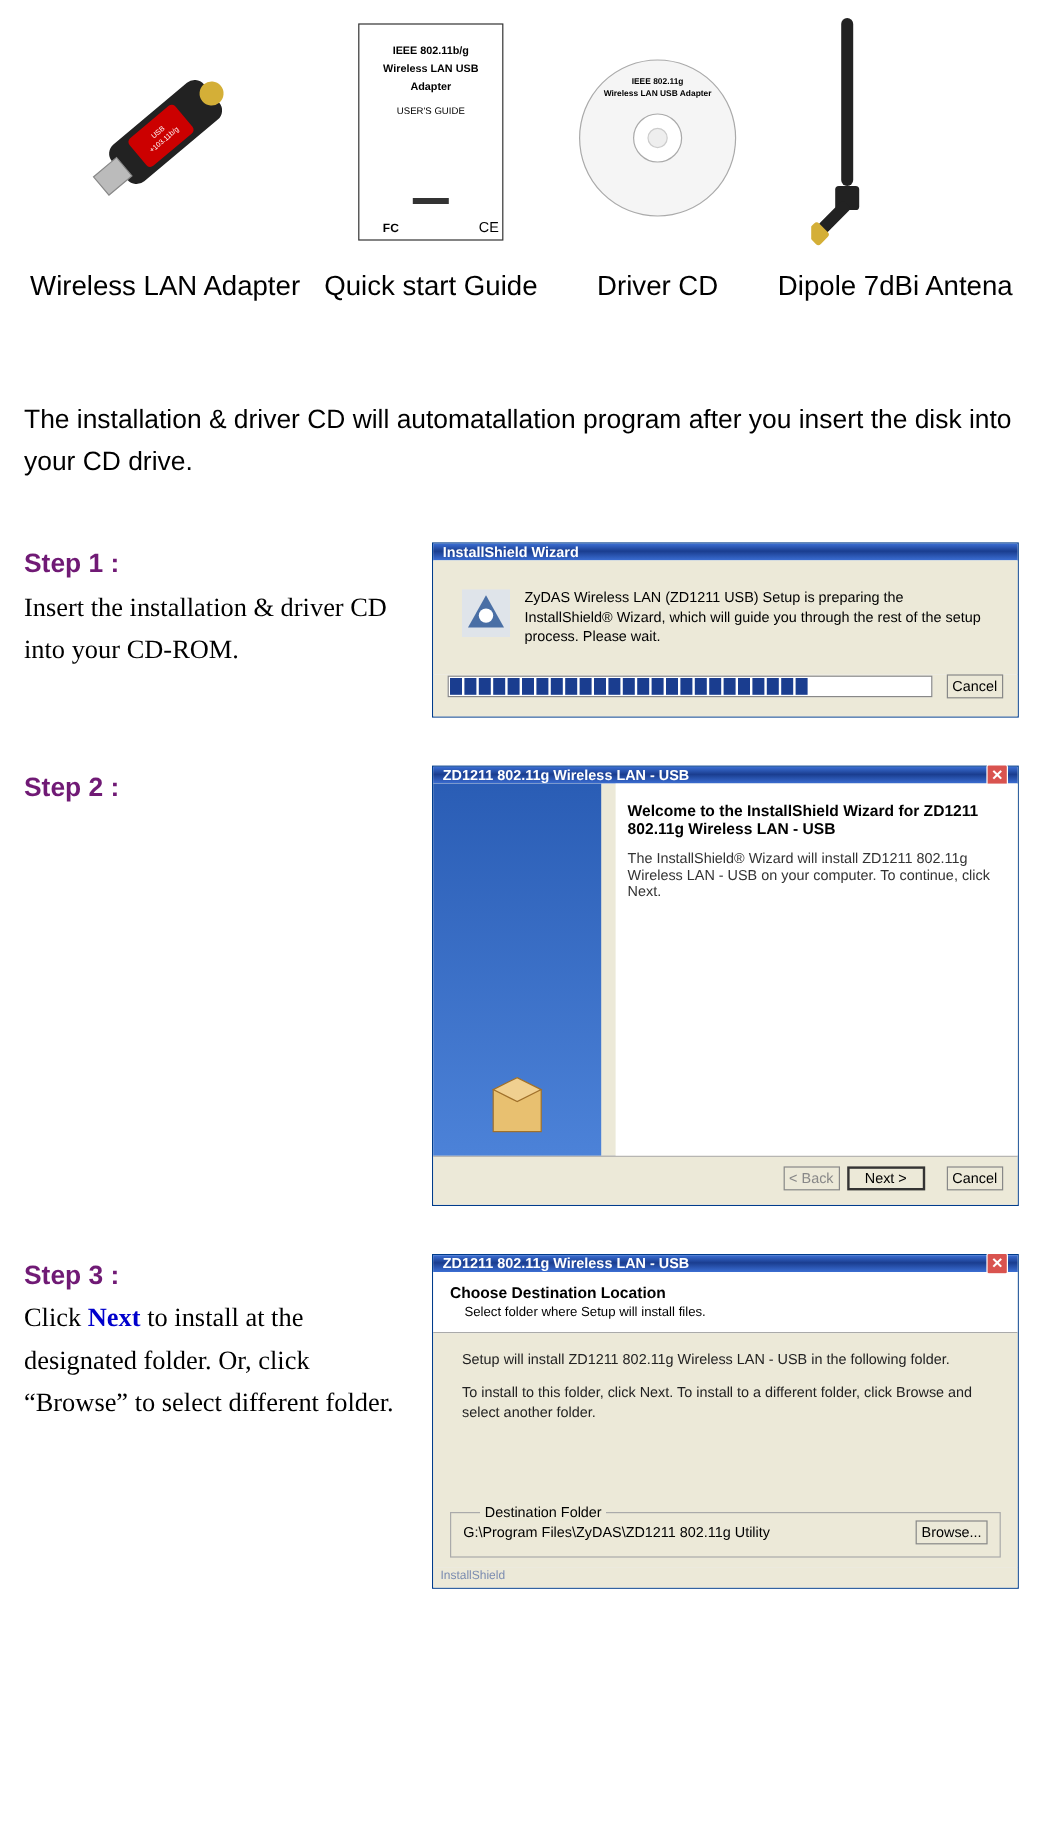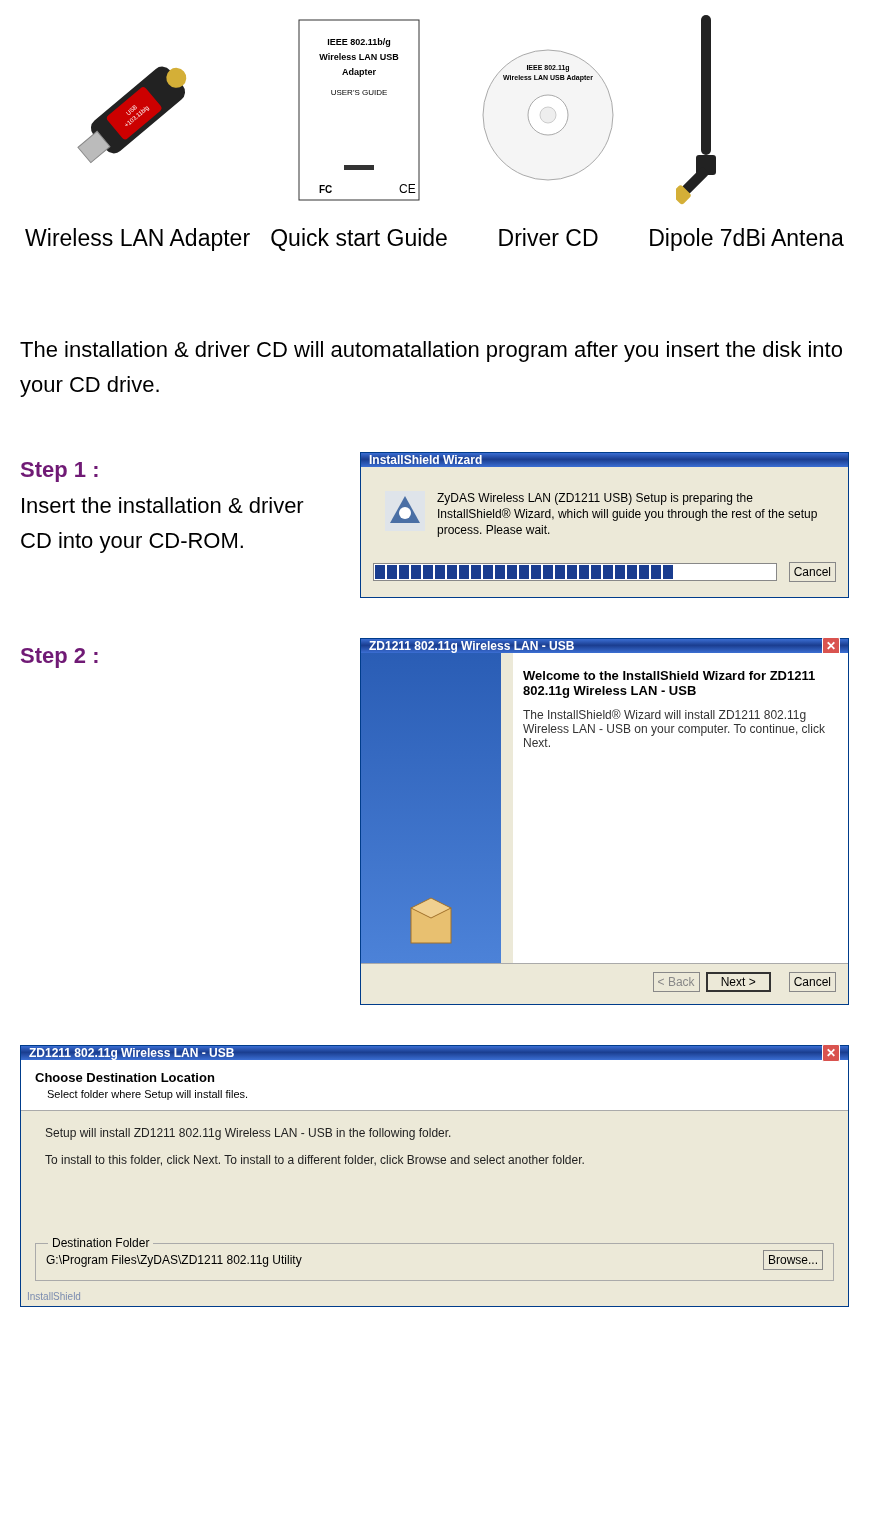--- a/index.html
+++ b/index.html
@@ -54,20 +54,21 @@
       width: 320px;
       flex-shrink: 0;
       line-height: 1.6;
     }
     .step-label {
       color: #701a75;
       font-weight: bold;
     }
     .step-body {
       color: #000;
+      font-family: Liberation Serif, serif;
     }
     .next-kw {
       color: #0000cc;
       font-weight: bold;
     }
     .dialog {
       flex: 1;
       border: 1px solid #003c8b;
       background: linear-gradient(#fff 0%, #eef 100%);
       font-family: Tahoma, sans-serif;
@@ -174,21 +175,21 @@
     }
     .dest-box {
       border: 1px solid #aaa;
       background: #ece9d8;
       margin: 0 14px 0 14px;
       padding: 6px 10px 10px 10px;
       position: relative;
     }
     .dest-legend {
       position: absolute;
-      top: -8px; left: 12px;
+      top: -8px; left: 24px;
       background: #ece9d8;
       padding: 0 4px;
       font-size: 12px;
     }
     .dest-row {
       display: flex;
       justify-content: space-between;
       align-items: center;
       gap: 10px;
     }
@@ -340,20 +341,26 @@
     </div>
     <div class="btn-row">
       <button class="btn disabled">&lt; Back</button>
       <button class="btn default">Next &gt;</button>
       <button class="btn" style="margin-left:12px">Cancel</button>
     </div>
   </div>
 </div>
 
 <div class="step-row">
+  <div class="step-text">
+    <div class="step-label">Step 3 :</div>
+    <div class="step-body">
+      <span>Click </span><span class="next-kw">Next</span><span> to install at the designated folder. Or, click “Browse” to select different folder.</span>
+    </div>
+  </div>
   <div class="dialog dialog3">
     <div class="titlebar">
       <span>ZD1211 802.11g Wireless LAN - USB</span>
       <div class="close-x">✕</div>
     </div>
     <div class="header-white">
       <div class="d3-headtitle">Choose Destination Location</div>
       <div class="d3-headsub">Select folder where Setup will install files.</div>
     </div>
     <div class="d3-body">

